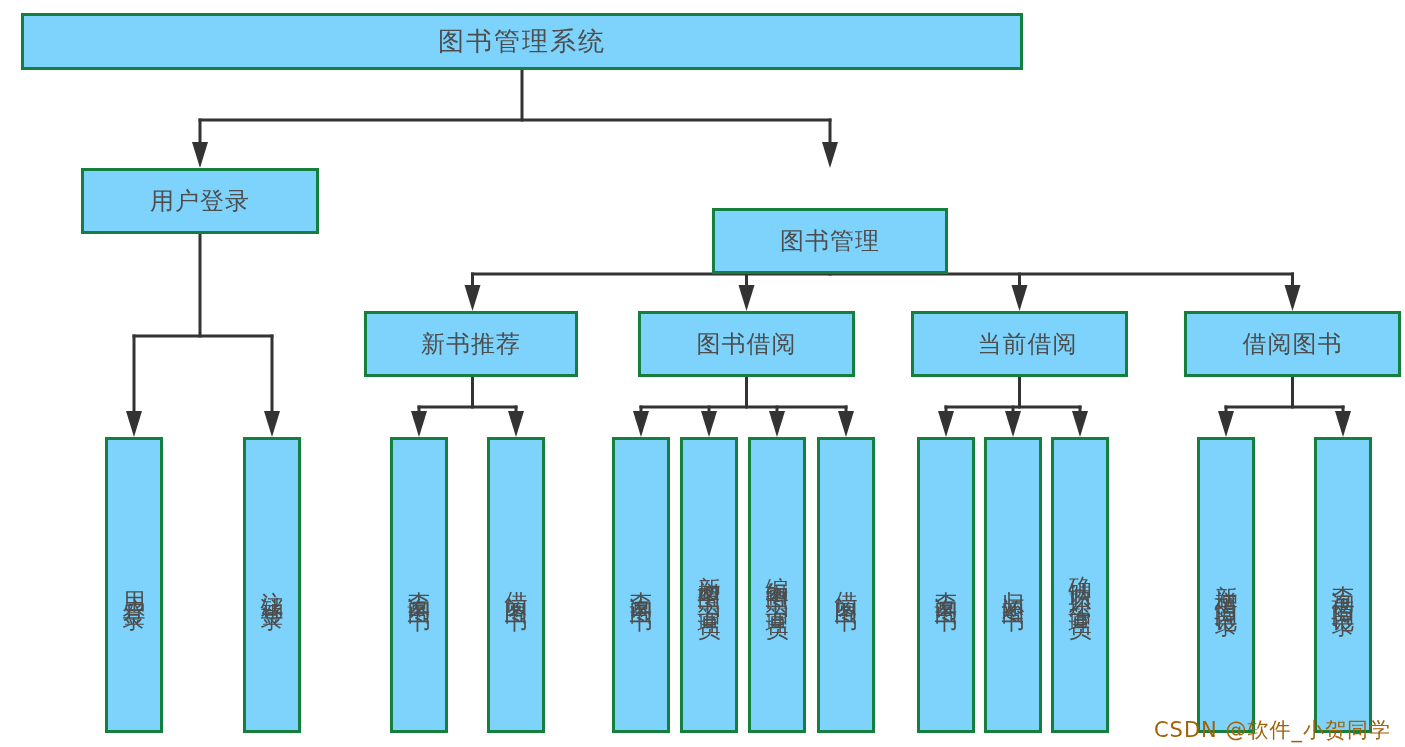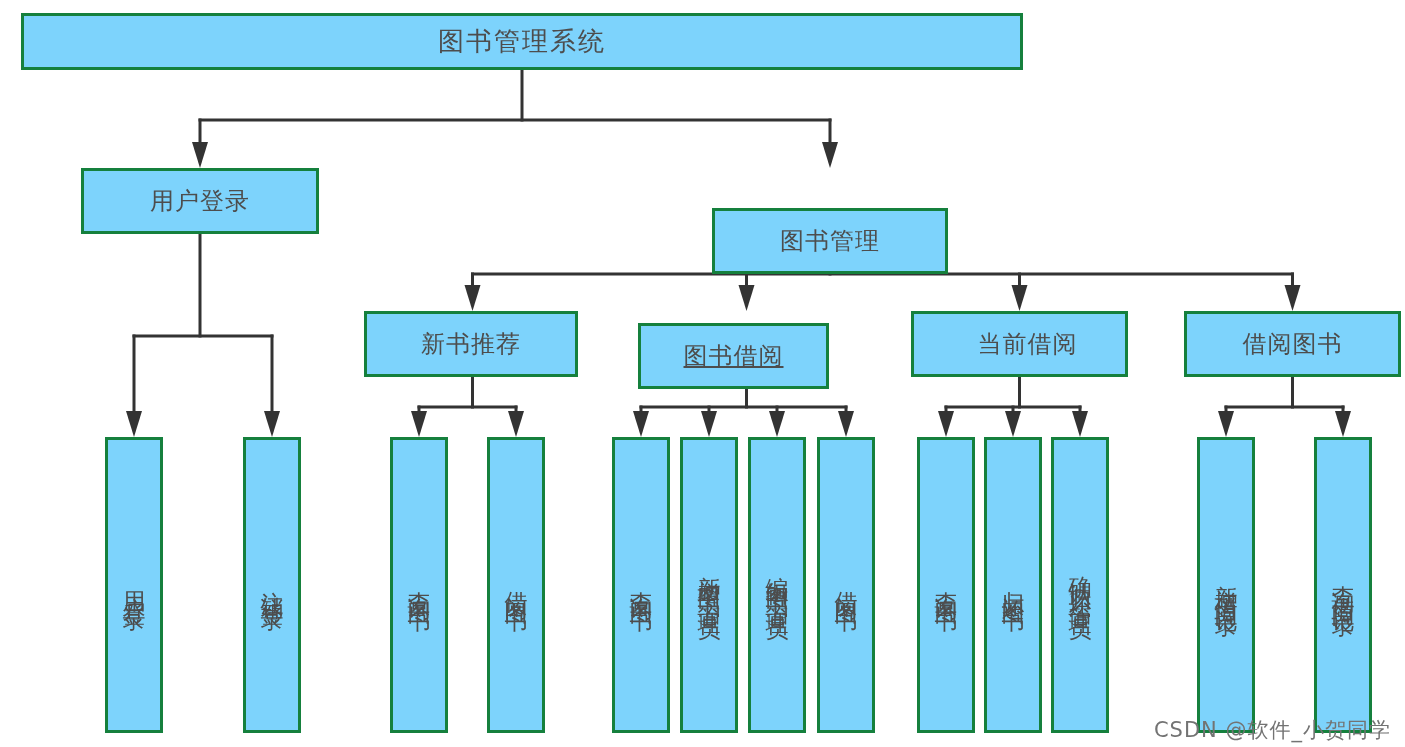--- a/index.html
+++ b/index.html
@@ -29,21 +29,21 @@
     text-orientation: mixed;
     font-size: 23px;
     letter-spacing: 6px;
     line-height: 1;
   }
   .watermark {
     position: absolute;
     right: 14px;
     bottom: 3px;
     font-size: 21px;
-    color: #737373;
+    color: #a16207;
     letter-spacing: 1px;
     white-space: nowrap;
   }
 </style>
 </head>
 <body>
 
 <div id="stage">
   <svg id="connectors" width="1405" height="747">
       <line x1="522" y1="70" x2="522" y2="120" stroke="#333333" stroke-width="3" stroke-linecap="square"></line>
@@ -101,21 +101,21 @@
     </svg>
   <div id="nodes">
       <div class="node h root" style="left: 21px; top: 13px; width: 1002px; height: 57px;">图书管理系统</div>
       <div class="node h" style="left: 81px; top: 168px; width: 238px; height: 66px;">用户登录</div>
       <div class="node v" style="left: 105px; top: 437px; width: 58px; height: 296px;">用户登录</div>
       <div class="node v" style="left: 243px; top: 437px; width: 58px; height: 296px;">注销登录</div>
       <div class="node h" style="left: 712px; top: 168px; width: 236px; height: 66px; margin-top: 40px;">图书管理</div>
       <div class="node h" style="left: 364px; top: 311px; width: 214px; height: 66px;">新书推荐</div>
       <div class="node v" style="left: 390px; top: 437px; width: 58px; height: 296px;">查询图书</div>
       <div class="node v" style="left: 487px; top: 437px; width: 58px; height: 296px;">借阅图书</div>
-      <div class="node h" style="left: 638px; top: 323px; width: 191px; height: 66px; text-decoration: underline;">图书借阅</div>
+      <div class="node h" style="left: 638px; top: 311px; width: 217px; height: 66px;">图书借阅</div>
       <div class="node v" style="left: 612px; top: 437px; width: 58px; height: 296px;">查询图书</div>
       <div class="node v" style="left: 680px; top: 437px; width: 58px; height: 296px;">新增图书（管理员）</div>
       <div class="node v" style="left: 748px; top: 437px; width: 58px; height: 296px;">编辑图书（管理员）</div>
       <div class="node v" style="left: 817px; top: 437px; width: 58px; height: 296px;">借阅图书</div>
       <div class="node h" style="left: 911px; top: 311px; width: 217px; height: 66px; padding-left: 16px;">当前借阅</div>
       <div class="node v" style="left: 917px; top: 437px; width: 58px; height: 296px;">查询图书</div>
       <div class="node v" style="left: 984px; top: 437px; width: 58px; height: 296px;">归还图书</div>
       <div class="node v" style="left: 1051px; top: 437px; width: 58px; height: 296px;">确认归还（管理员）</div>
       <div class="node h" style="left: 1184px; top: 311px; width: 217px; height: 66px;">借阅图书</div>
       <div class="node v" style="left: 1197px; top: 437px; width: 58px; height: 296px;">新增借阅记录</div>

